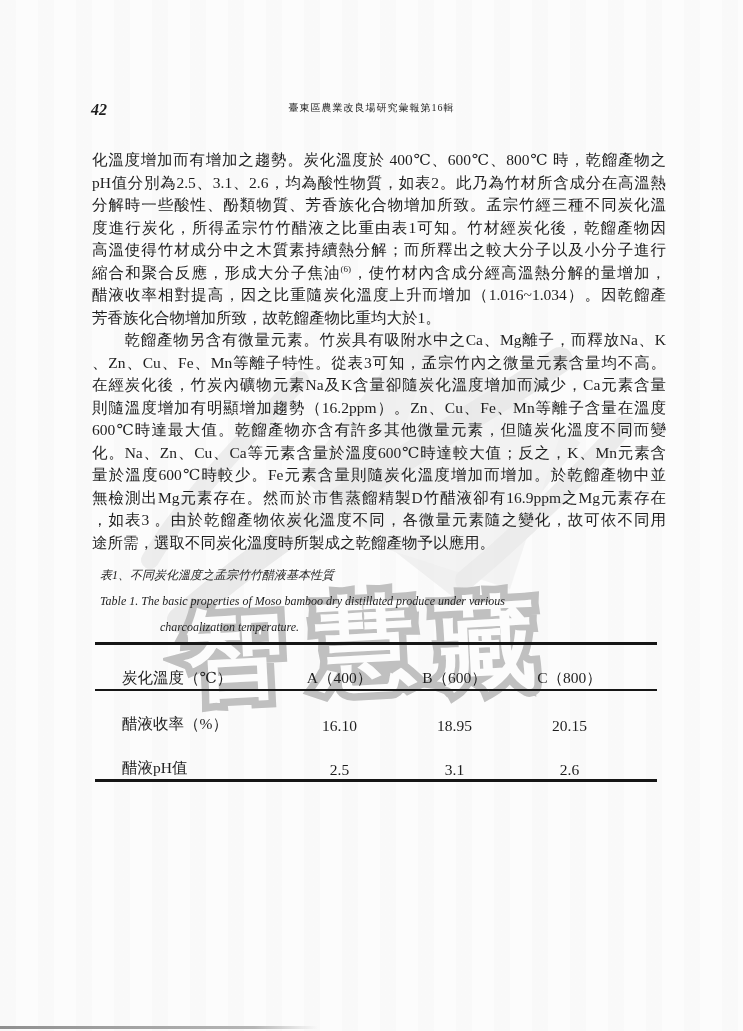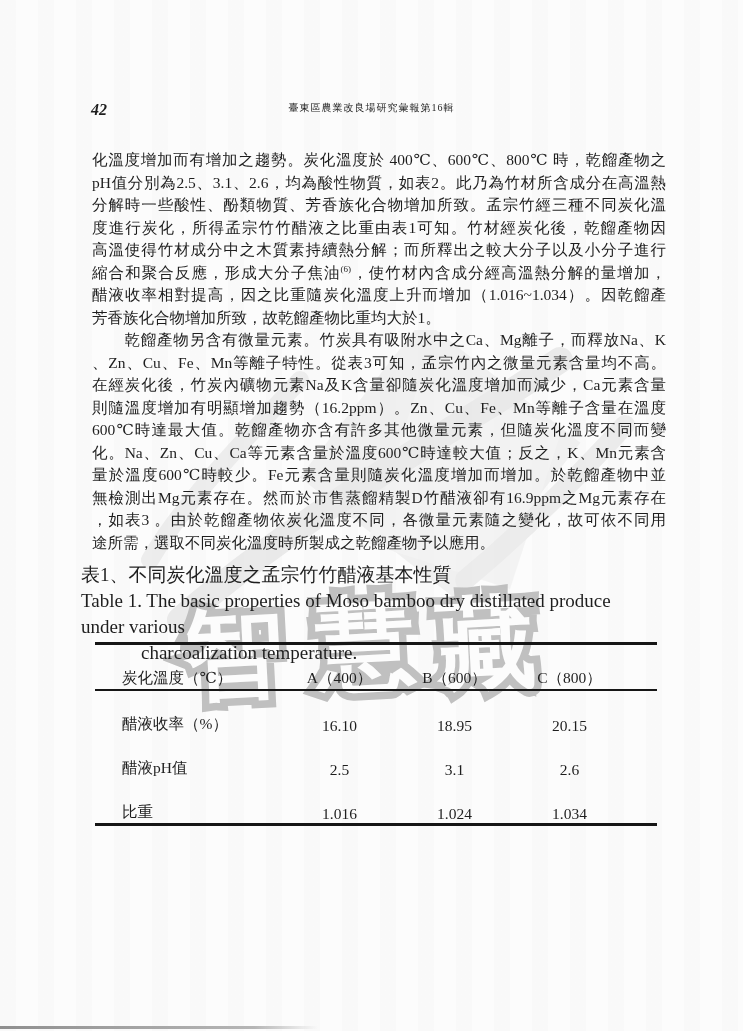--- a/index.html
+++ b/index.html
@@ -14,21 +14,21 @@
   
   .runhead{position:absolute;top:86px;left:0;width:100%;height:22px;margin-top:15px;}
   .pagenum{position:absolute;left:91px;top:0;font-style:italic;font-weight:bold;font-size:16px;}
   .htitle{width:100%;text-align:center;font-size:10px;letter-spacing:1px;}
   
   .bodytext{position:absolute;left:92px;top:149px;width:574px;font-size:15.5px;z-index:2;}
   .tline{line-height:22.5px;text-align:justify;text-align-last:justify;text-justify:inter-character;}
   .tline.last{text-align-last:left;}
   sup.fn{font-size:9px;line-height:0;vertical-align:super;}
   
-  .caption{position:absolute;left:81px;top:562px;width:574px;font-size:19px;z-index:2;}
+  .caption{position:absolute;left:100px;top:562px;width:574px;font-size:12px;z-index:2;font-style:italic;}
   .cline{line-height:26px;}
   .cline.indent{padding-left:60px;}
   
   .dtable{position:absolute;left:95px;top:642px;width:562px;z-index:2;
           border-top:3px solid #161616;border-bottom:3px solid #161616;font-size:15.5px;}
   .trow{display:flex;align-items:flex-end;}
   .trow.head{height:44px;border-bottom:2px solid #161616;}
   .trow.data{height:44px;}
   .tlabel{width:187px;padding-left:27px;box-sizing:border-box;}
   .tcol{width:115px;text-align:center;}
@@ -109,22 +109,16 @@
       <div class="tcol">16.10</div>
       <div class="tcol">18.95</div>
       <div class="tcol">20.15</div>
     </div>
     <div class="trow data">
       <div class="tlabel">醋液pH值</div>
       <div class="tcol">2.5</div>
       <div class="tcol">3.1</div>
       <div class="tcol">2.6</div>
     </div>
-    <div class="trow data">
-      <div class="tlabel">比重</div>
-      <div class="tcol">1.016</div>
-      <div class="tcol">1.024</div>
-      <div class="tcol">1.034</div>
-    </div>
   </div>
 
   <div class="scanline"></div>
 </div>
 
 </body></html>

